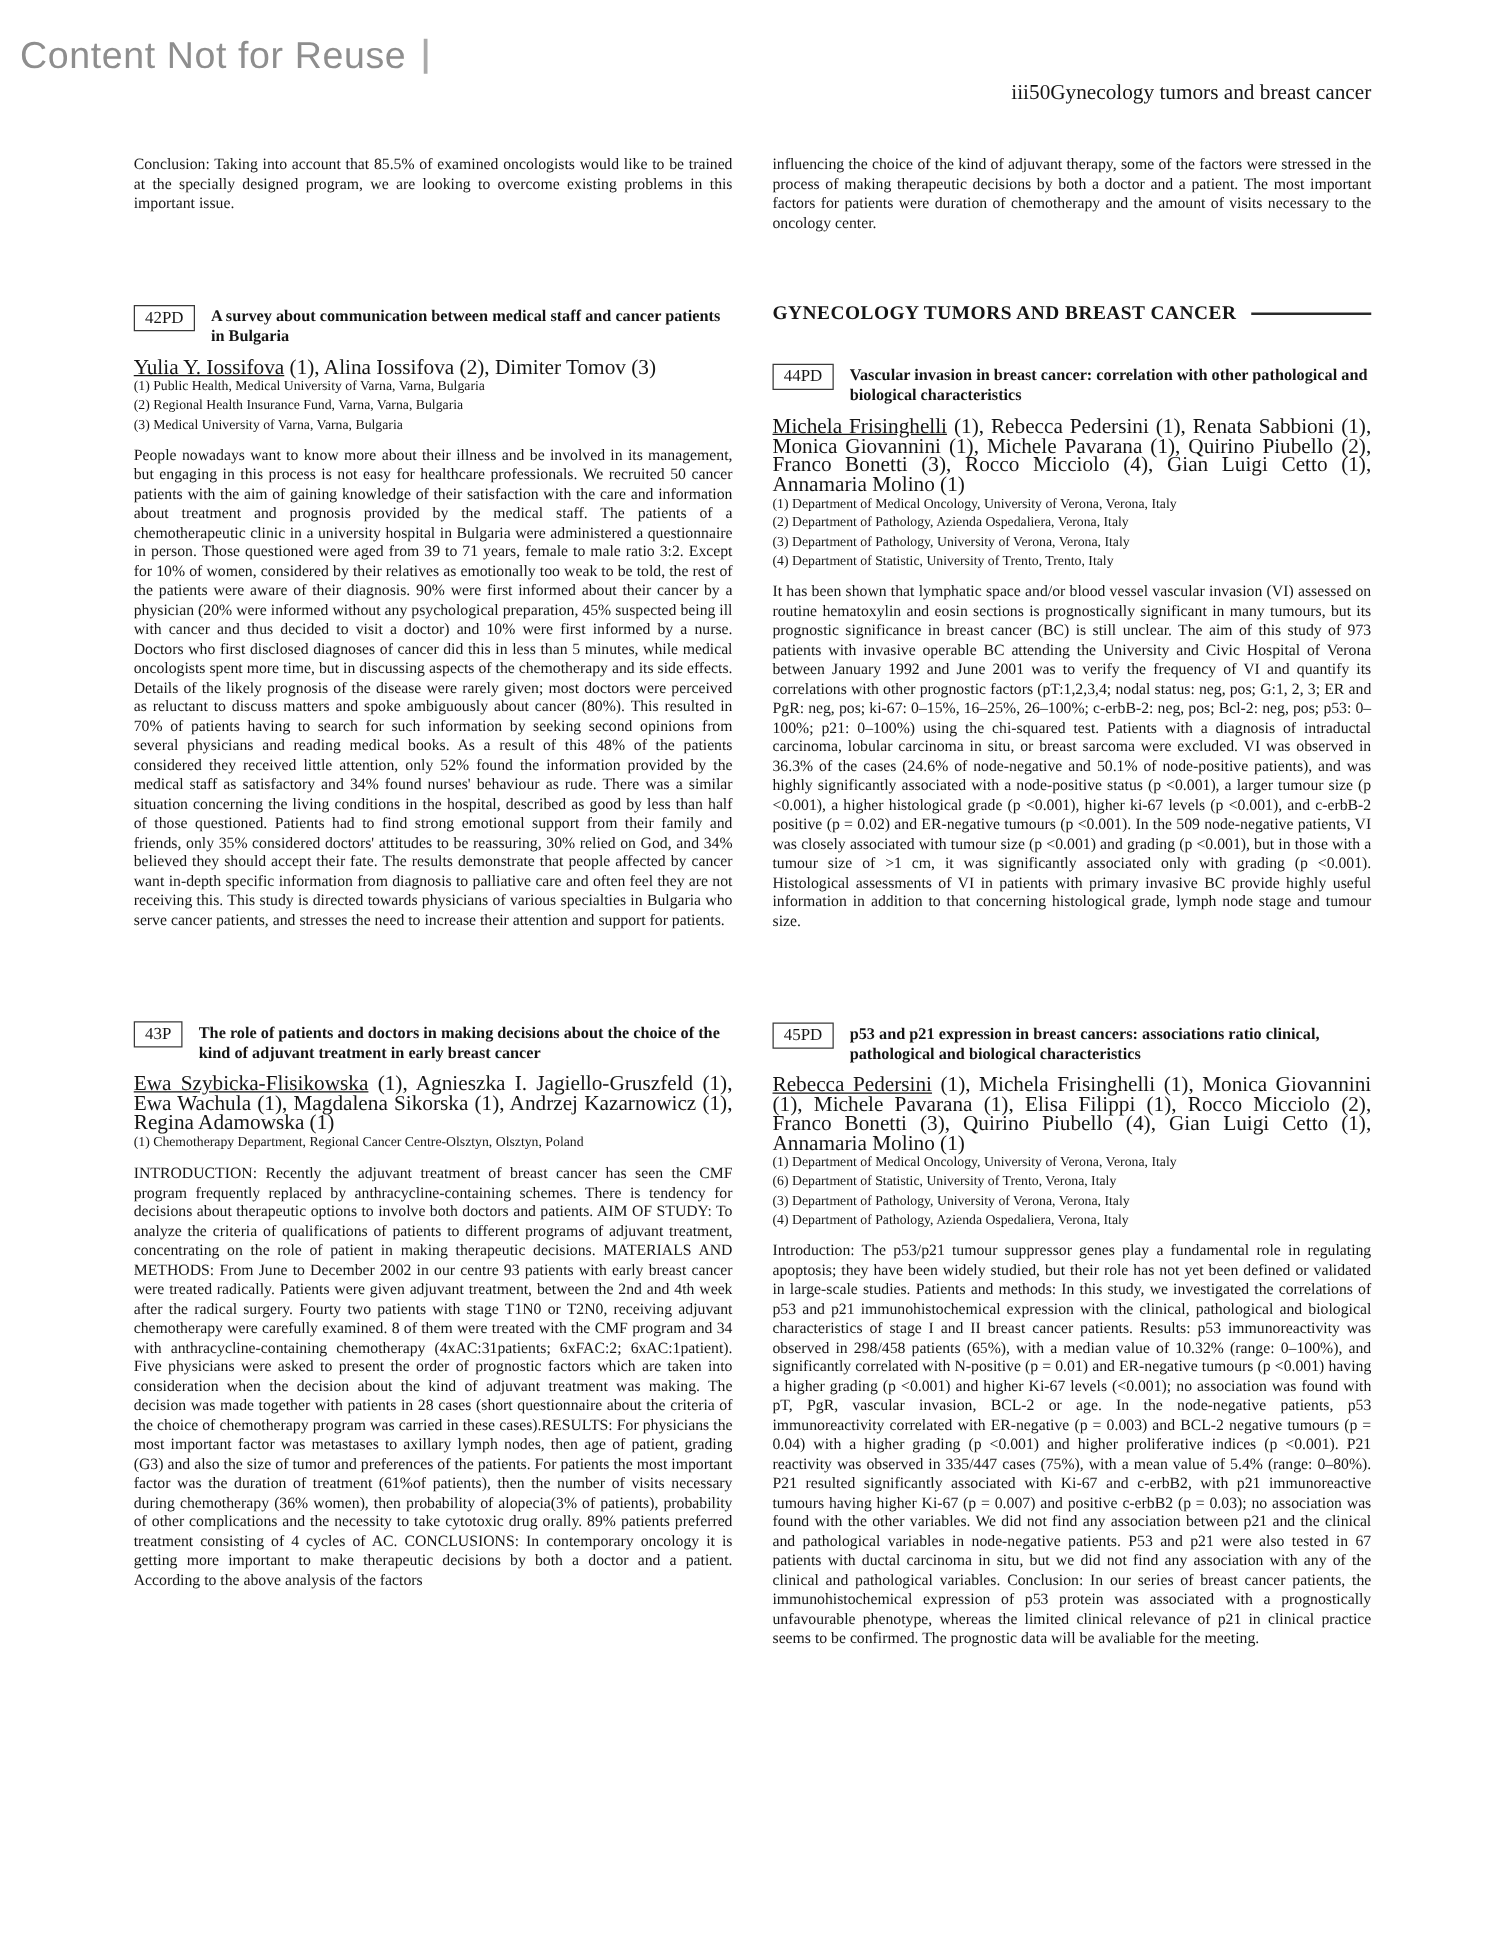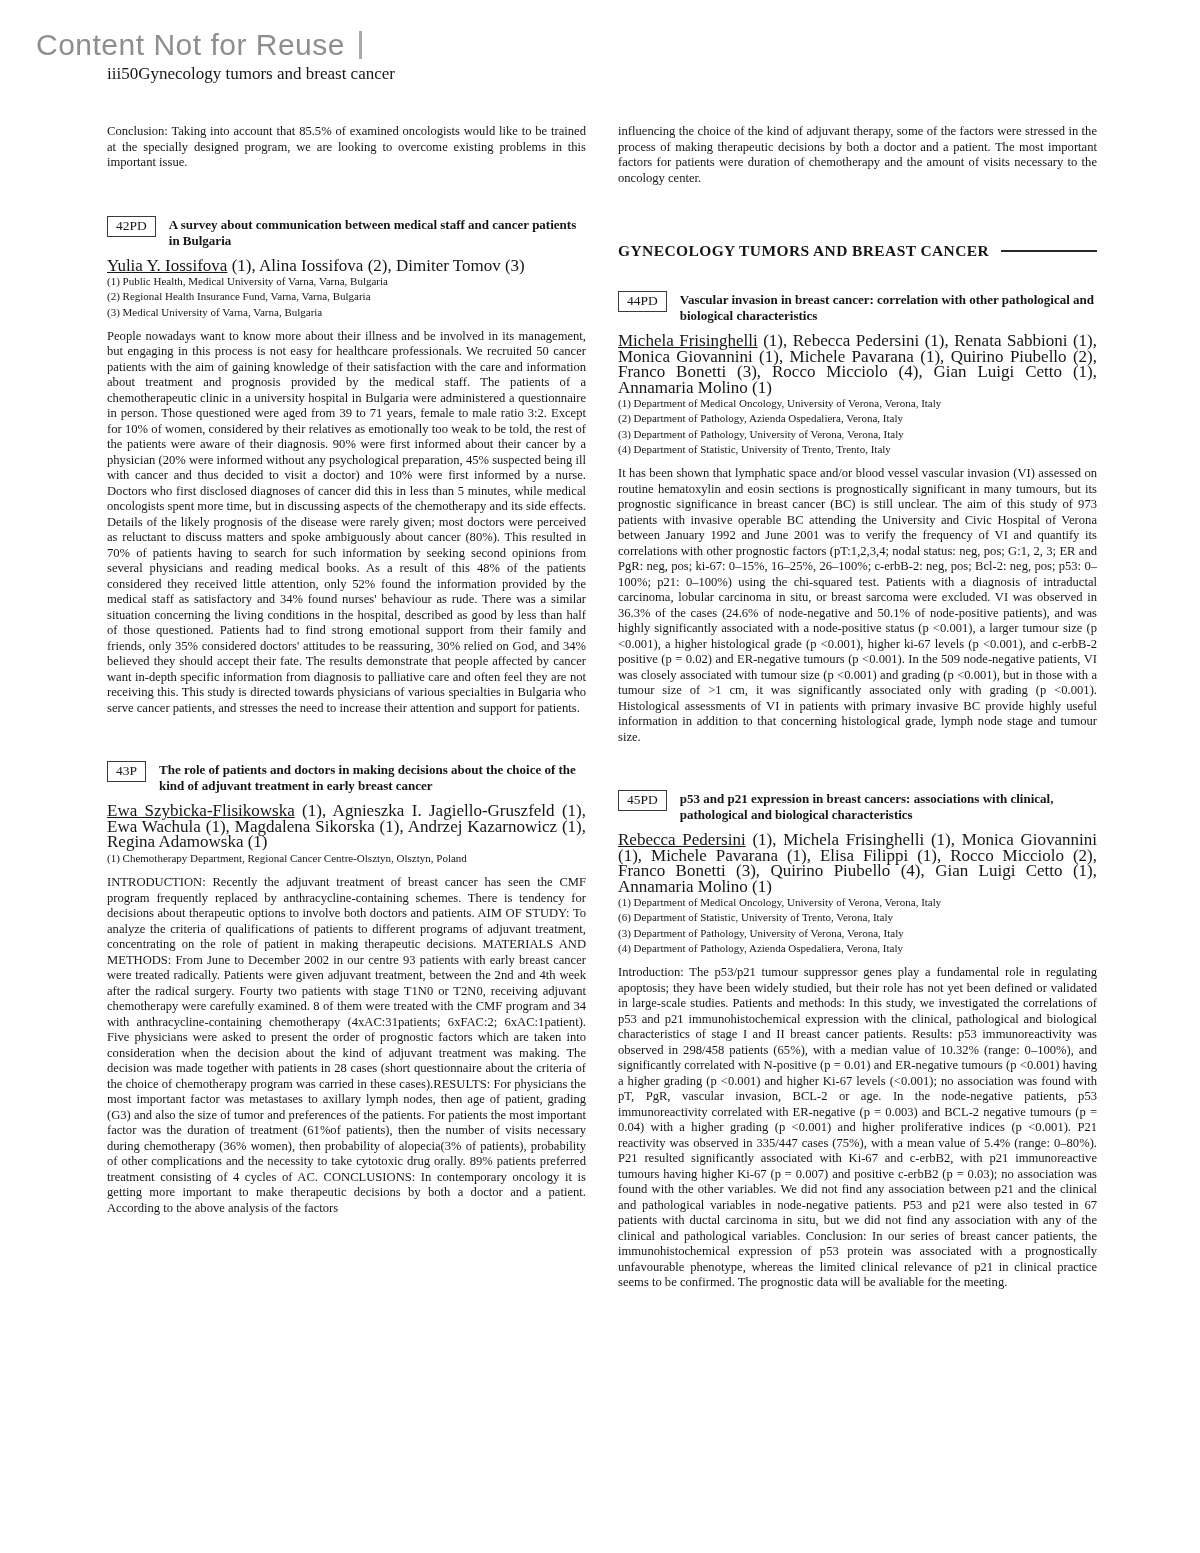--- a/index.html
+++ b/index.html
@@ -8,60 +8,60 @@
     height: 1553px;
     background: #ffffff;
     color: #161616;
     font-family: "Liberation Serif", serif;
     position: relative;
     overflow: hidden;
   }
   .watermark {
     position: absolute;
     top: 28px;
-    left: 36px;
+    left: 16px;
     font-family: "Liberation Sans", sans-serif;
     font-size: 30px;
     color: #8e8e8e;
     letter-spacing: 0.5px;
     display: flex;
     align-items: center;
     gap: 14px;
   }
   .watermark-bar {
     display: inline-block;
     width: 3px;
     height: 28px;
     background: #a9a9a9;
   }
   .page-inner {
     padding: 64px 103px 30px 107px;
   }
   .page-header {
     display: flex;
-    justify-content: flex-start;
+    justify-content: flex-end;
     align-items: baseline;
     font-size: 17px;
     margin-bottom: 40px;
   }
   .columns {
     display: flex;
     gap: 32px;
   }
   .col {
     flex: 1 1 0;
     min-width: 0;
   }
   .body-text {
     font-size: 12.6px;
     line-height: 15.5px;
     text-align: justify;
     margin: 0;
   }
-  .abstract { margin-top: 44px; }
+  .abstract { margin-top: 72px; }
   .abstract.first-right { margin-top: 0; }
   .abs-head {
     display: flex;
     align-items: flex-start;
     gap: 13px;
     margin-bottom: 9px;
   }
   .abs-id {
     border: 1.5px solid #3a3a3a;
     padding: 1px 8px 2px 8px;
@@ -177,21 +177,21 @@
           <div>(2) Department of Pathology, Azienda Ospedaliera, Verona, Italy</div>
           <div>(3) Department of Pathology, University of Verona, Verona, Italy</div>
           <div>(4) Department of Statistic, University of Trento, Trento, Italy</div>
         </div>
         <p class="body-text abs-body">It has been shown that lymphatic space and/or blood vessel vascular invasion (VI) assessed on routine hematoxylin and eosin sections is prognostically significant in many tumours, but its prognostic significance in breast cancer (BC) is still unclear. The aim of this study of 973 patients with invasive operable BC attending the University and Civic Hospital of Verona between January 1992 and June 2001 was to verify the frequency of VI and quantify its correlations with other prognostic factors (pT:1,2,3,4; nodal status: neg, pos; G:1, 2, 3; ER and PgR: neg, pos; ki-67: 0–15%, 16–25%, 26–100%; c-erbB-2: neg, pos; Bcl-2: neg, pos; p53: 0–100%; p21: 0–100%) using the chi-squared test. Patients with a diagnosis of intraductal carcinoma, lobular carcinoma in situ, or breast sarcoma were excluded. VI was observed in 36.3% of the cases (24.6% of node-negative and 50.1% of node-positive patients), and was highly significantly associated with a node-positive status (p &lt;0.001), a larger tumour size (p &lt;0.001), a higher histological grade (p &lt;0.001), higher ki-67 levels (p &lt;0.001), and c-erbB-2 positive (p = 0.02) and ER-negative tumours (p &lt;0.001). In the 509 node-negative patients, VI was closely associated with tumour size (p &lt;0.001) and grading (p &lt;0.001), but in those with a tumour size of &gt;1 cm, it was significantly associated only with grading (p &lt;0.001). Histological assessments of VI in patients with primary invasive BC provide highly useful information in addition to that concerning histological grade, lymph node stage and tumour size.</p>
       </section>
 
       <section class="abstract">
         <div class="abs-head">
           <span class="abs-id">45PD</span>
-          <h3 class="abs-title">p53 and p21 expression in breast cancers: associations with clinical, pathological and biological characteristics</h3>
+          <h3 class="abs-title">p53 and p21 expression in breast cancers: associations ratio clinical, pathological and biological characteristics</h3>
         </div>
         <p class="authors"><span class="first-author">Rebecca Pedersini</span><span> (1), Michela Frisinghelli (1), Monica Giovannini (1), Michele Pavarana (1), Elisa Filippi (1), Rocco Micciolo (2), Franco Bonetti (3), Quirino Piubello (4), Gian Luigi Cetto (1), Annamaria Molino (1)</span></p>
         <div class="affils">
           <div>(1) Department of Medical Oncology, University of Verona, Verona, Italy</div>
           <div>(6) Department of Statistic, University of Trento, Verona, Italy</div>
           <div>(3) Department of Pathology, University of Verona, Verona, Italy</div>
           <div>(4) Department of Pathology, Azienda Ospedaliera, Verona, Italy</div>
         </div>
         <p class="body-text abs-body">Introduction: The p53/p21 tumour suppressor genes play a fundamental role in regulating apoptosis; they have been widely studied, but their role has not yet been defined or validated in large-scale studies. Patients and methods: In this study, we investigated the correlations of p53 and p21 immunohistochemical expression with the clinical, pathological and biological characteristics of stage I and II breast cancer patients. Results: p53 immunoreactivity was observed in 298/458 patients (65%), with a median value of 10.32% (range: 0–100%), and significantly correlated with N-positive (p = 0.01) and ER-negative tumours (p &lt;0.001) having a higher grading (p &lt;0.001) and higher Ki-67 levels (&lt;0.001); no association was found with pT, PgR, vascular invasion, BCL-2 or age. In the node-negative patients, p53 immunoreactivity correlated with ER-negative (p = 0.003) and BCL-2 negative tumours (p = 0.04) with a higher grading (p &lt;0.001) and higher proliferative indices (p &lt;0.001). P21 reactivity was observed in 335/447 cases (75%), with a mean value of 5.4% (range: 0–80%). P21 resulted significantly associated with Ki-67 and c-erbB2, with p21 immunoreactive tumours having higher Ki-67 (p = 0.007) and positive c-erbB2 (p = 0.03); no association was found with the other variables. We did not find any association between p21 and the clinical and pathological variables in node-negative patients. P53 and p21 were also tested in 67 patients with ductal carcinoma in situ, but we did not find any association with any of the clinical and pathological variables. Conclusion: In our series of breast cancer patients, the immunohistochemical expression of p53 protein was associated with a prognostically unfavourable phenotype, whereas the limited clinical relevance of p21 in clinical practice seems to be confirmed. The prognostic data will be avaliable for the meeting.</p>
       </section>

